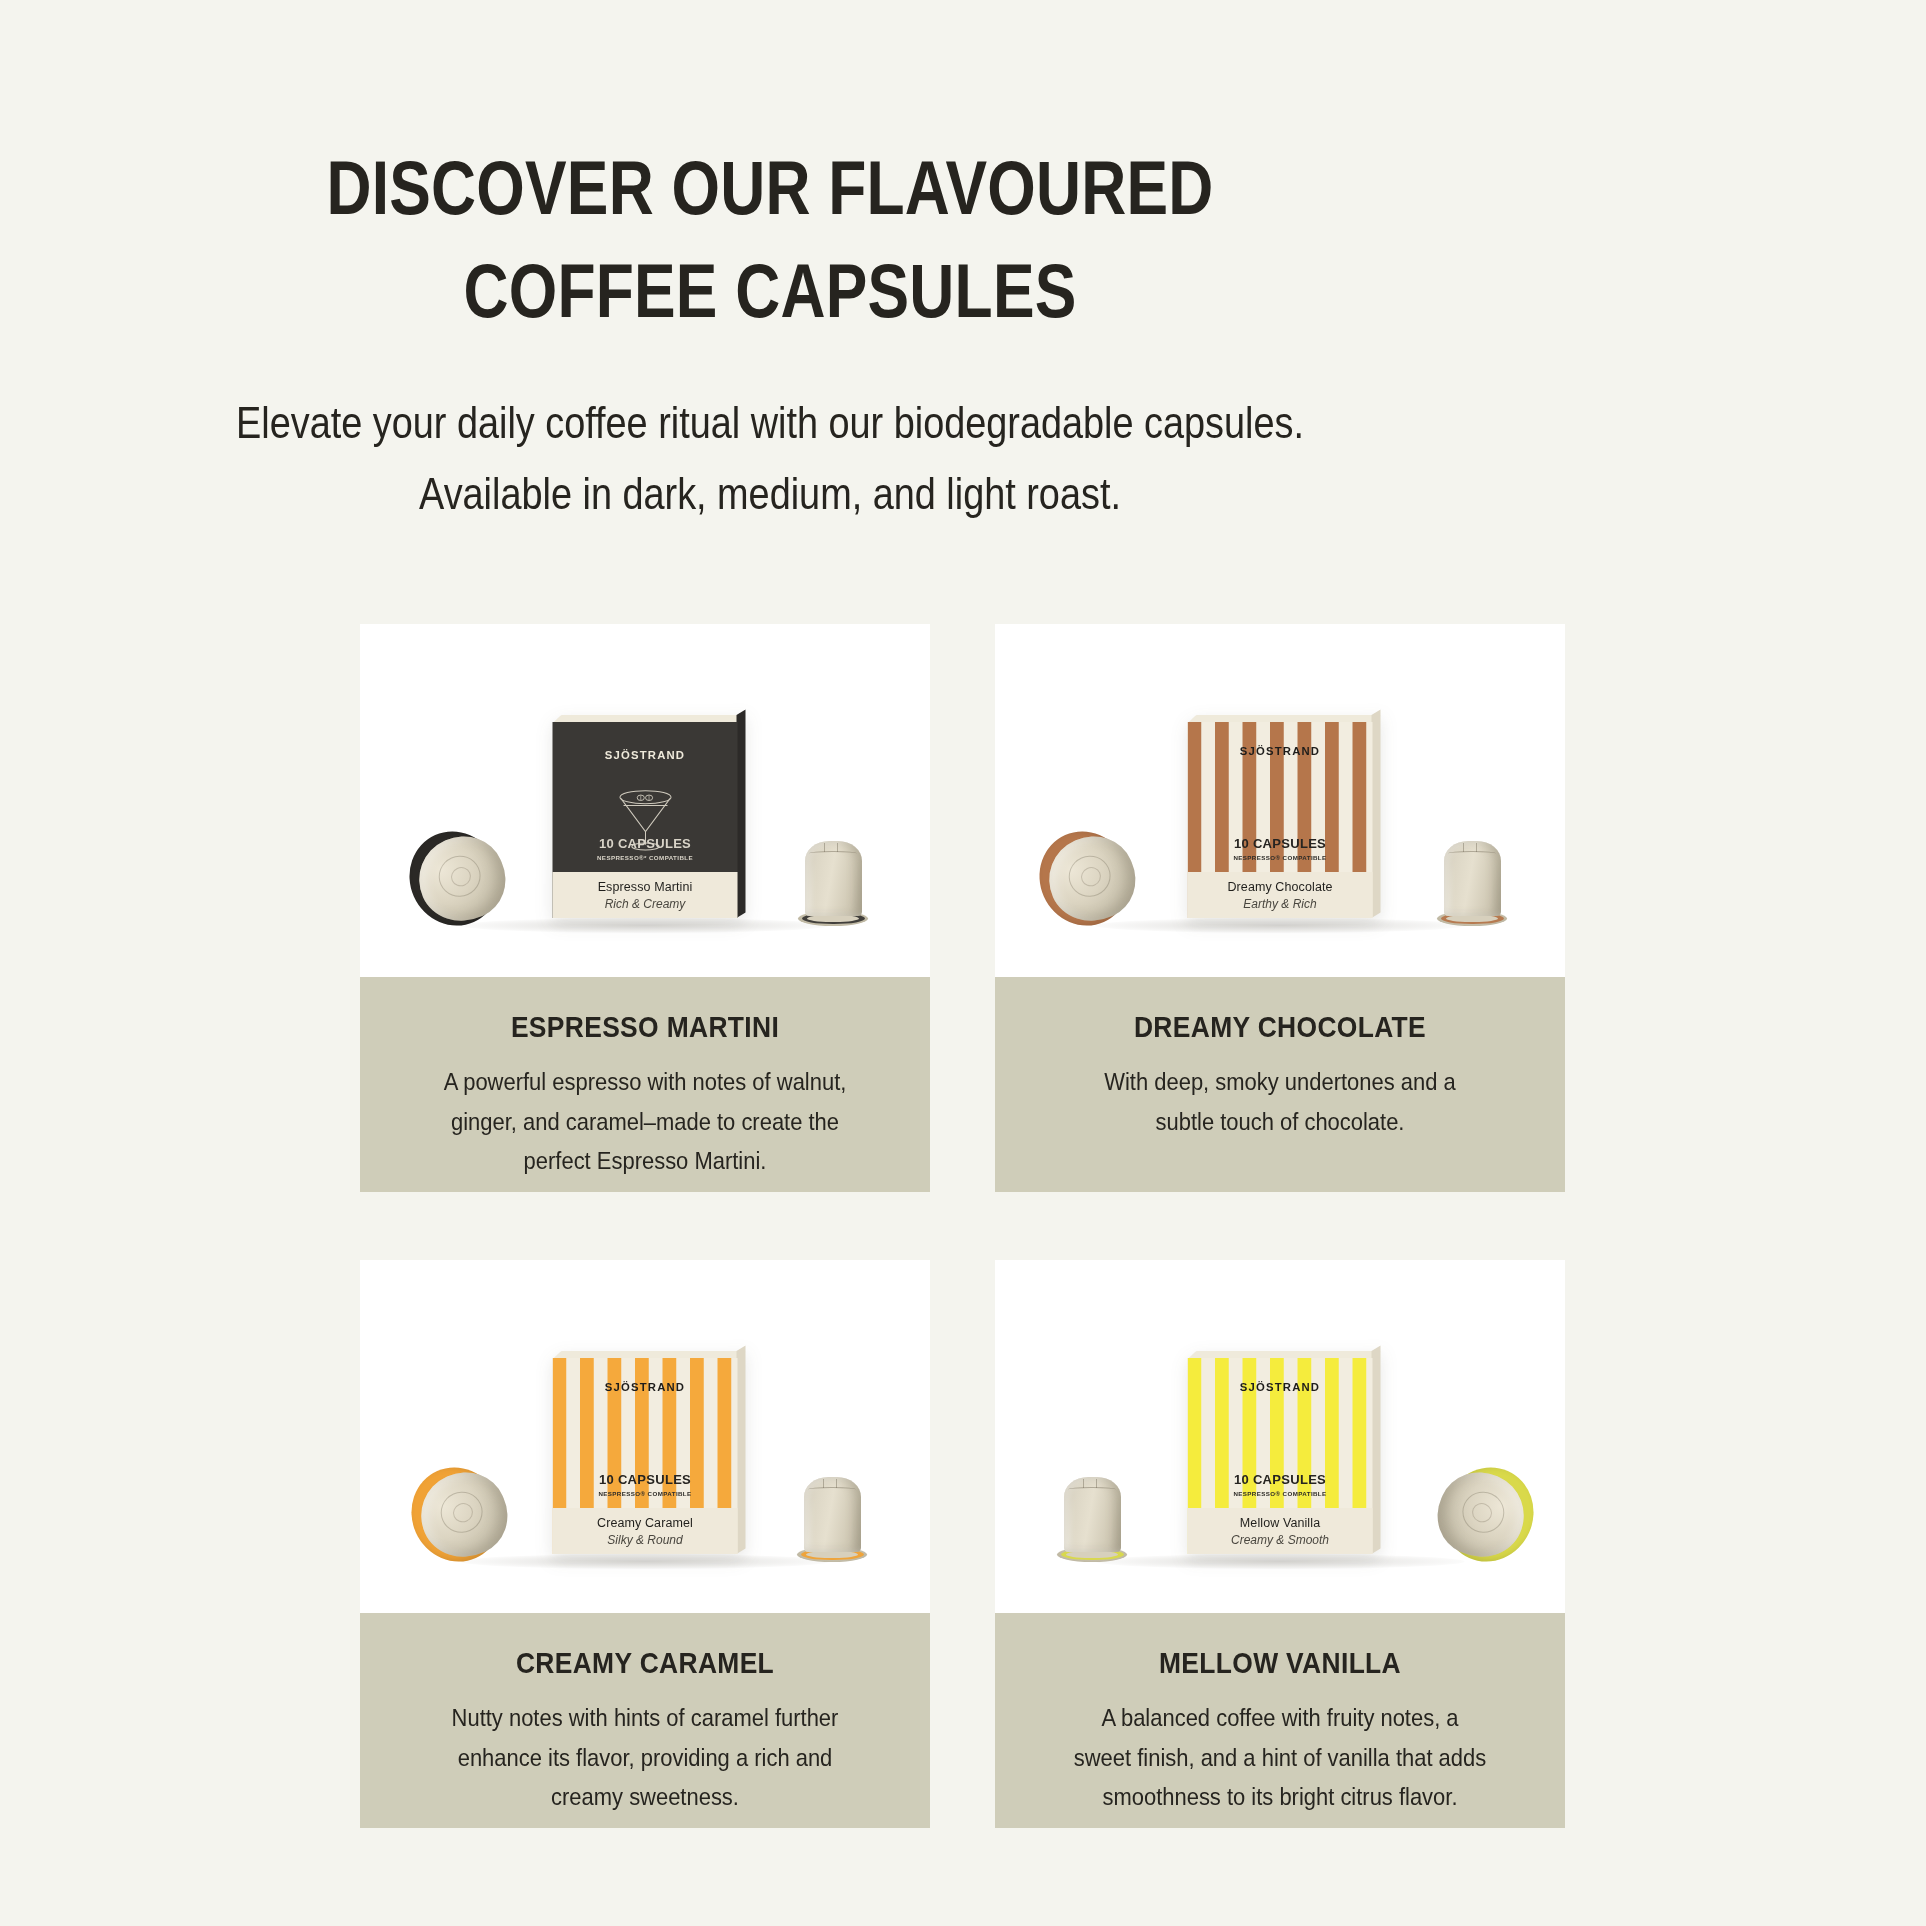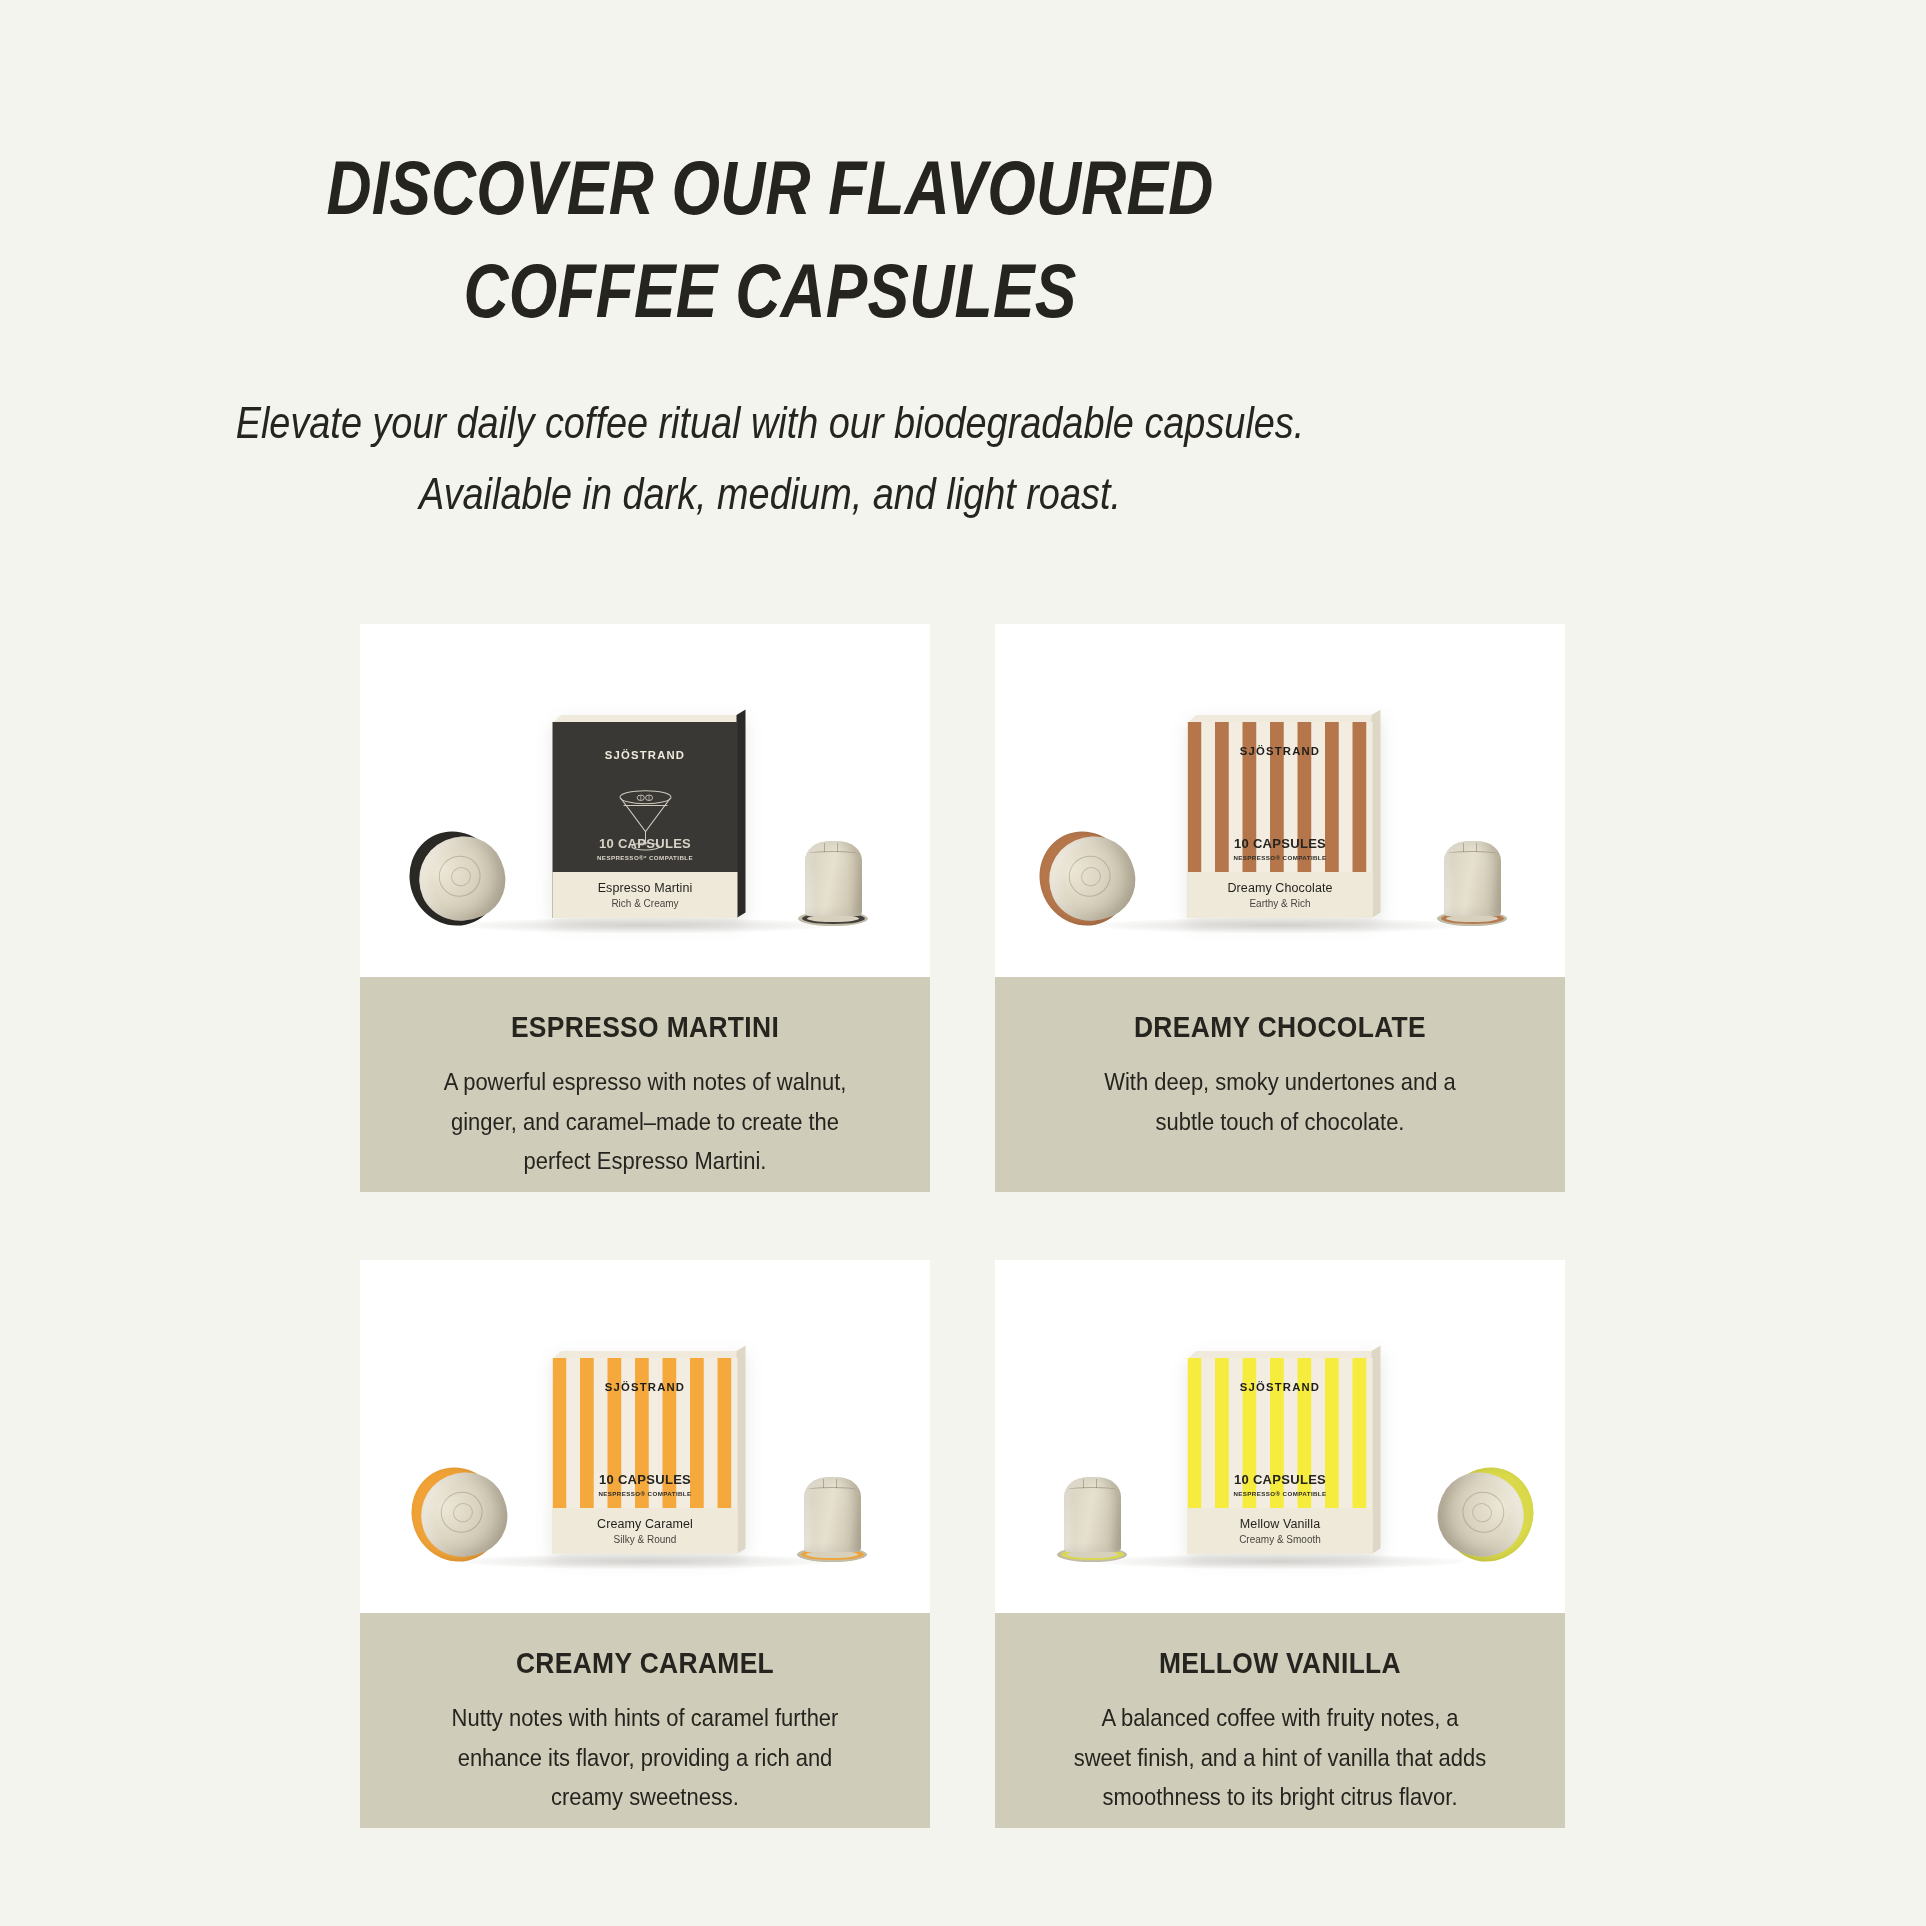--- a/index.html
+++ b/index.html
@@ -21,21 +21,20 @@
     overflow: hidden;
   }
 
   
   .hero {
     position: absolute;
     top: 0; left: 0;
     width: 1540px;
     padding-top: 136px;
     text-align: center;
-    font-style: italic;
   }
 
   .hero-title {
     font-family: "Liberation Sans Narrow", "Liberation Sans", sans-serif;
     font-weight: 700;
     font-size: 76px;
     line-height: 1.36;
     letter-spacing: 0.3px;
     color: #26241F;
     transform: scaleX(0.82);
@@ -187,21 +186,22 @@
   }
   .band .flavour {
     font-family: "Liberation Sans Narrow", "Liberation Sans", sans-serif;
     font-size: 12.5px;
     font-weight: 400;
     color: #201F1C;
     letter-spacing: 0.1px;
   }
   .band .tagline {
     font-family: "Liberation Sans Narrow", "Liberation Sans", sans-serif;
-    font-size: 10px;
+    font-size: 12px;
+    font-style: italic;
     color: #49463F;
   }
 
   .glass-icon { position: absolute; left: 50%; top: 55px; transform: translateX(-50%); z-index: 3; }
 
   
   .capsule-up {
     position: absolute;
     bottom: 51px;
     width: 70px;

